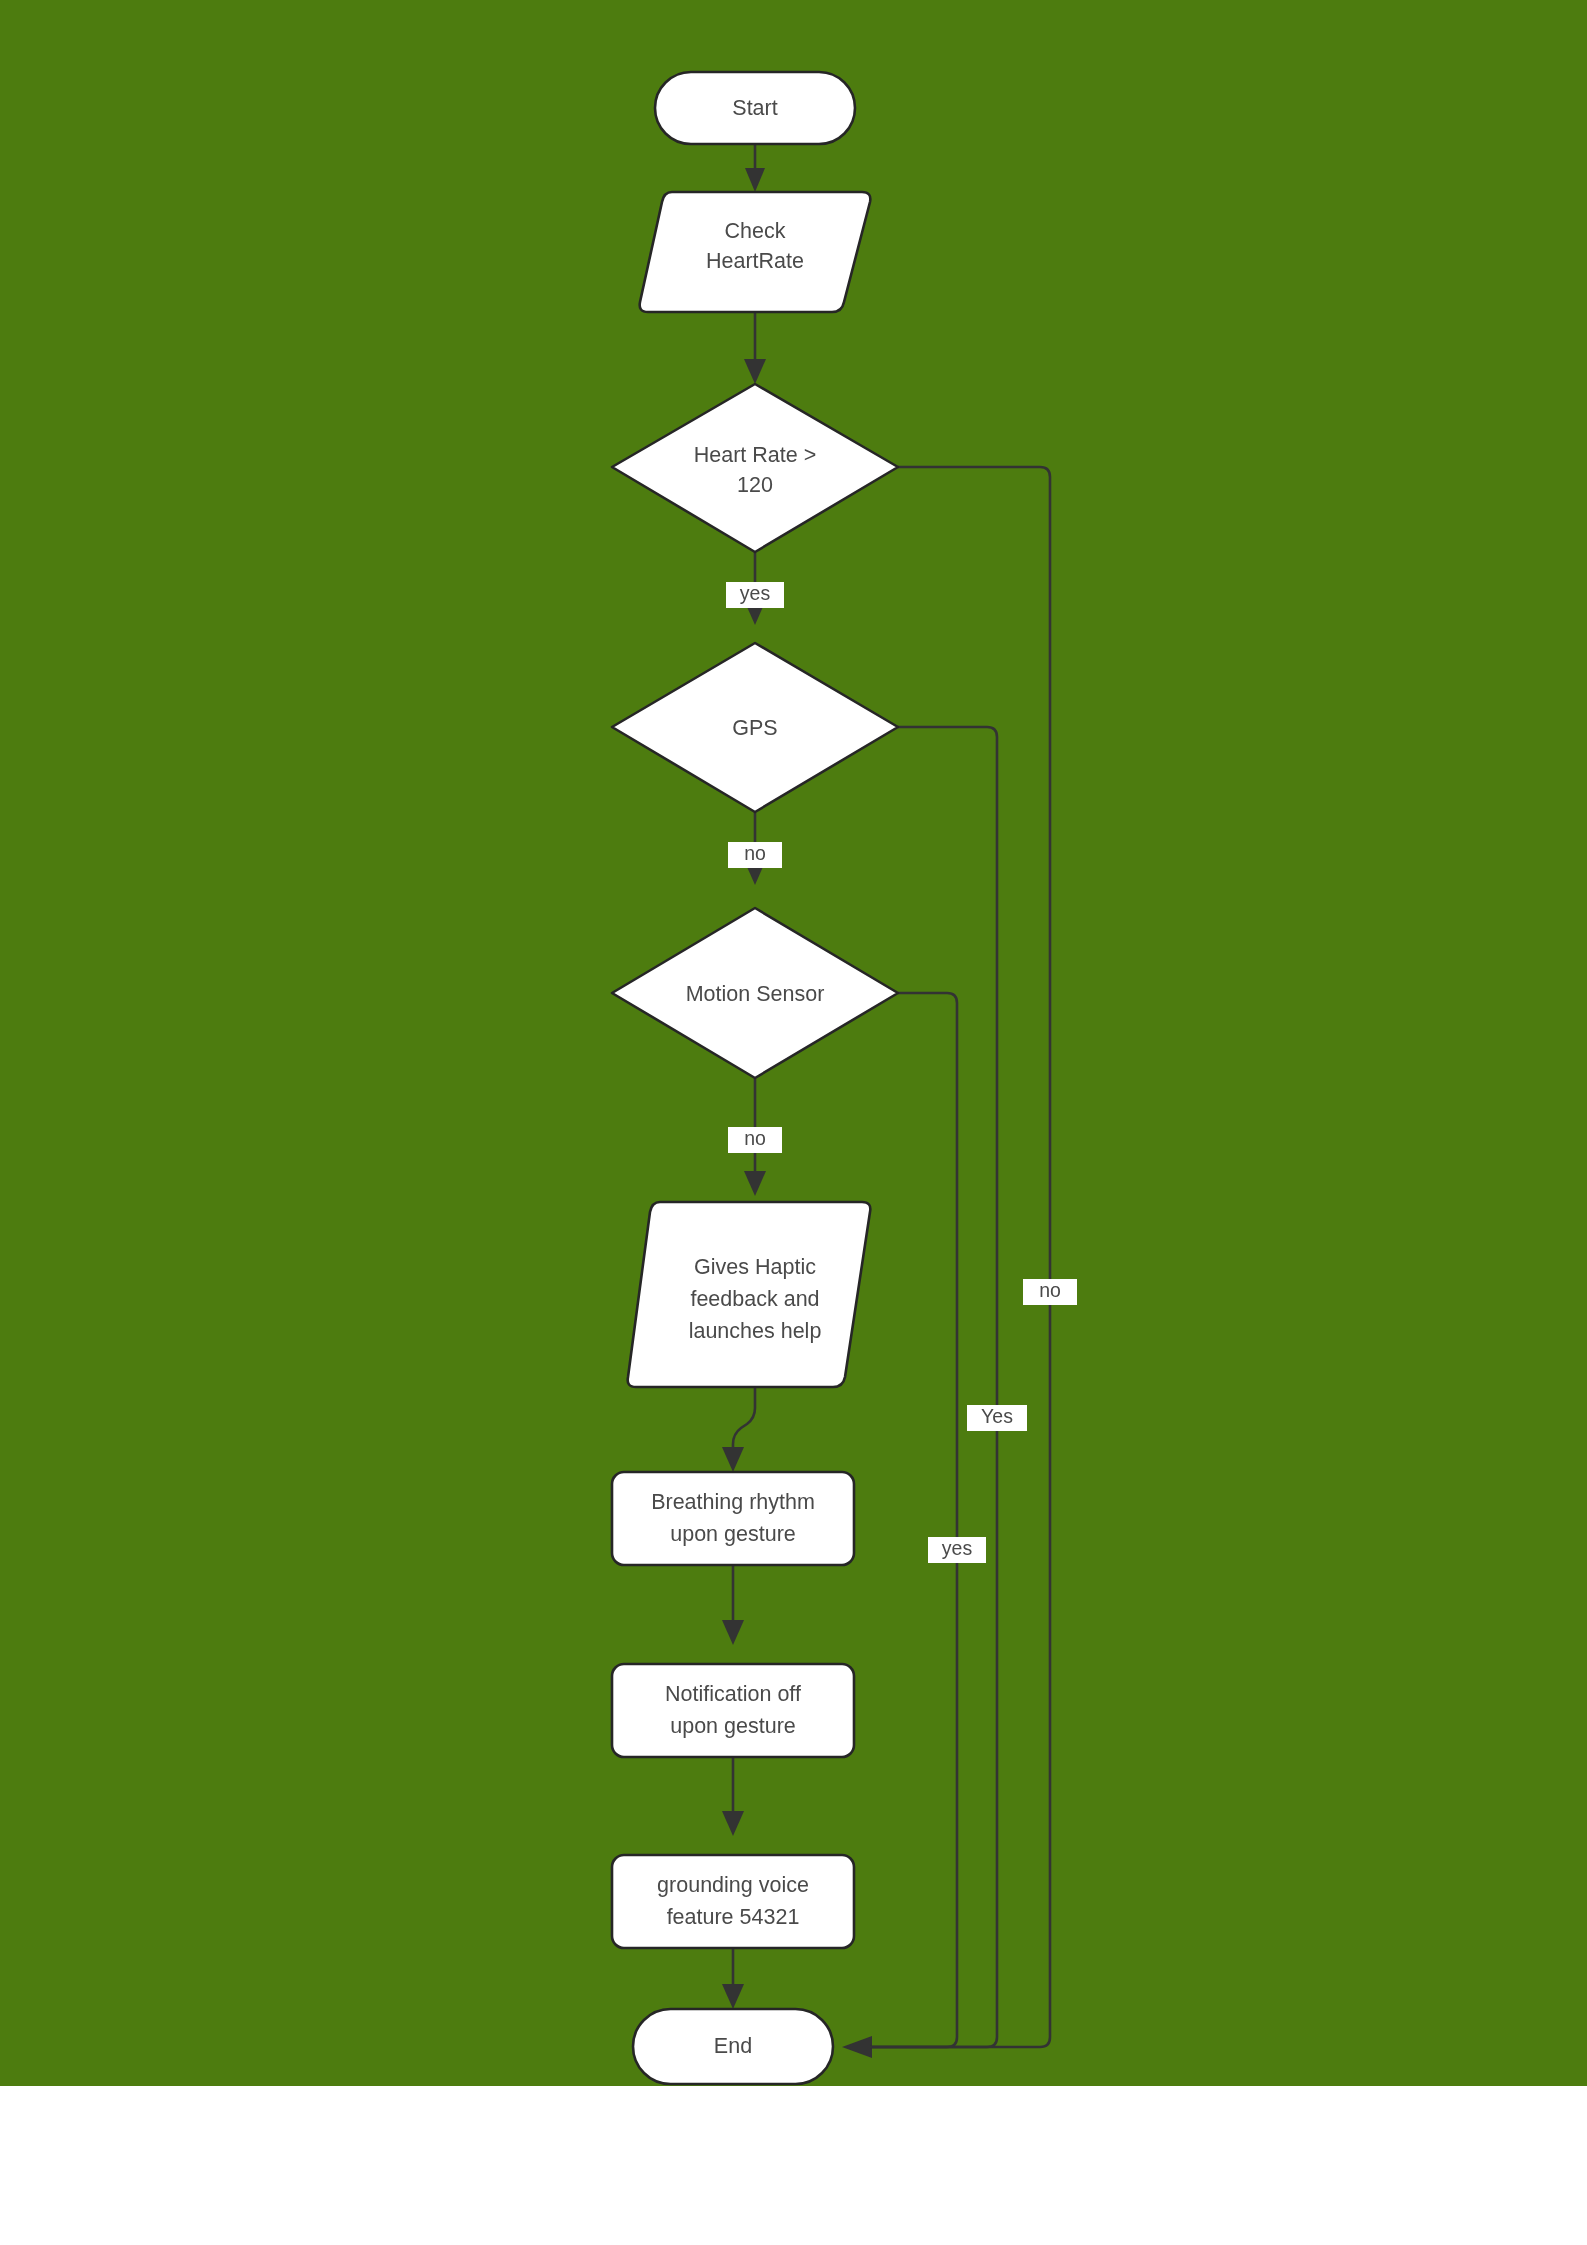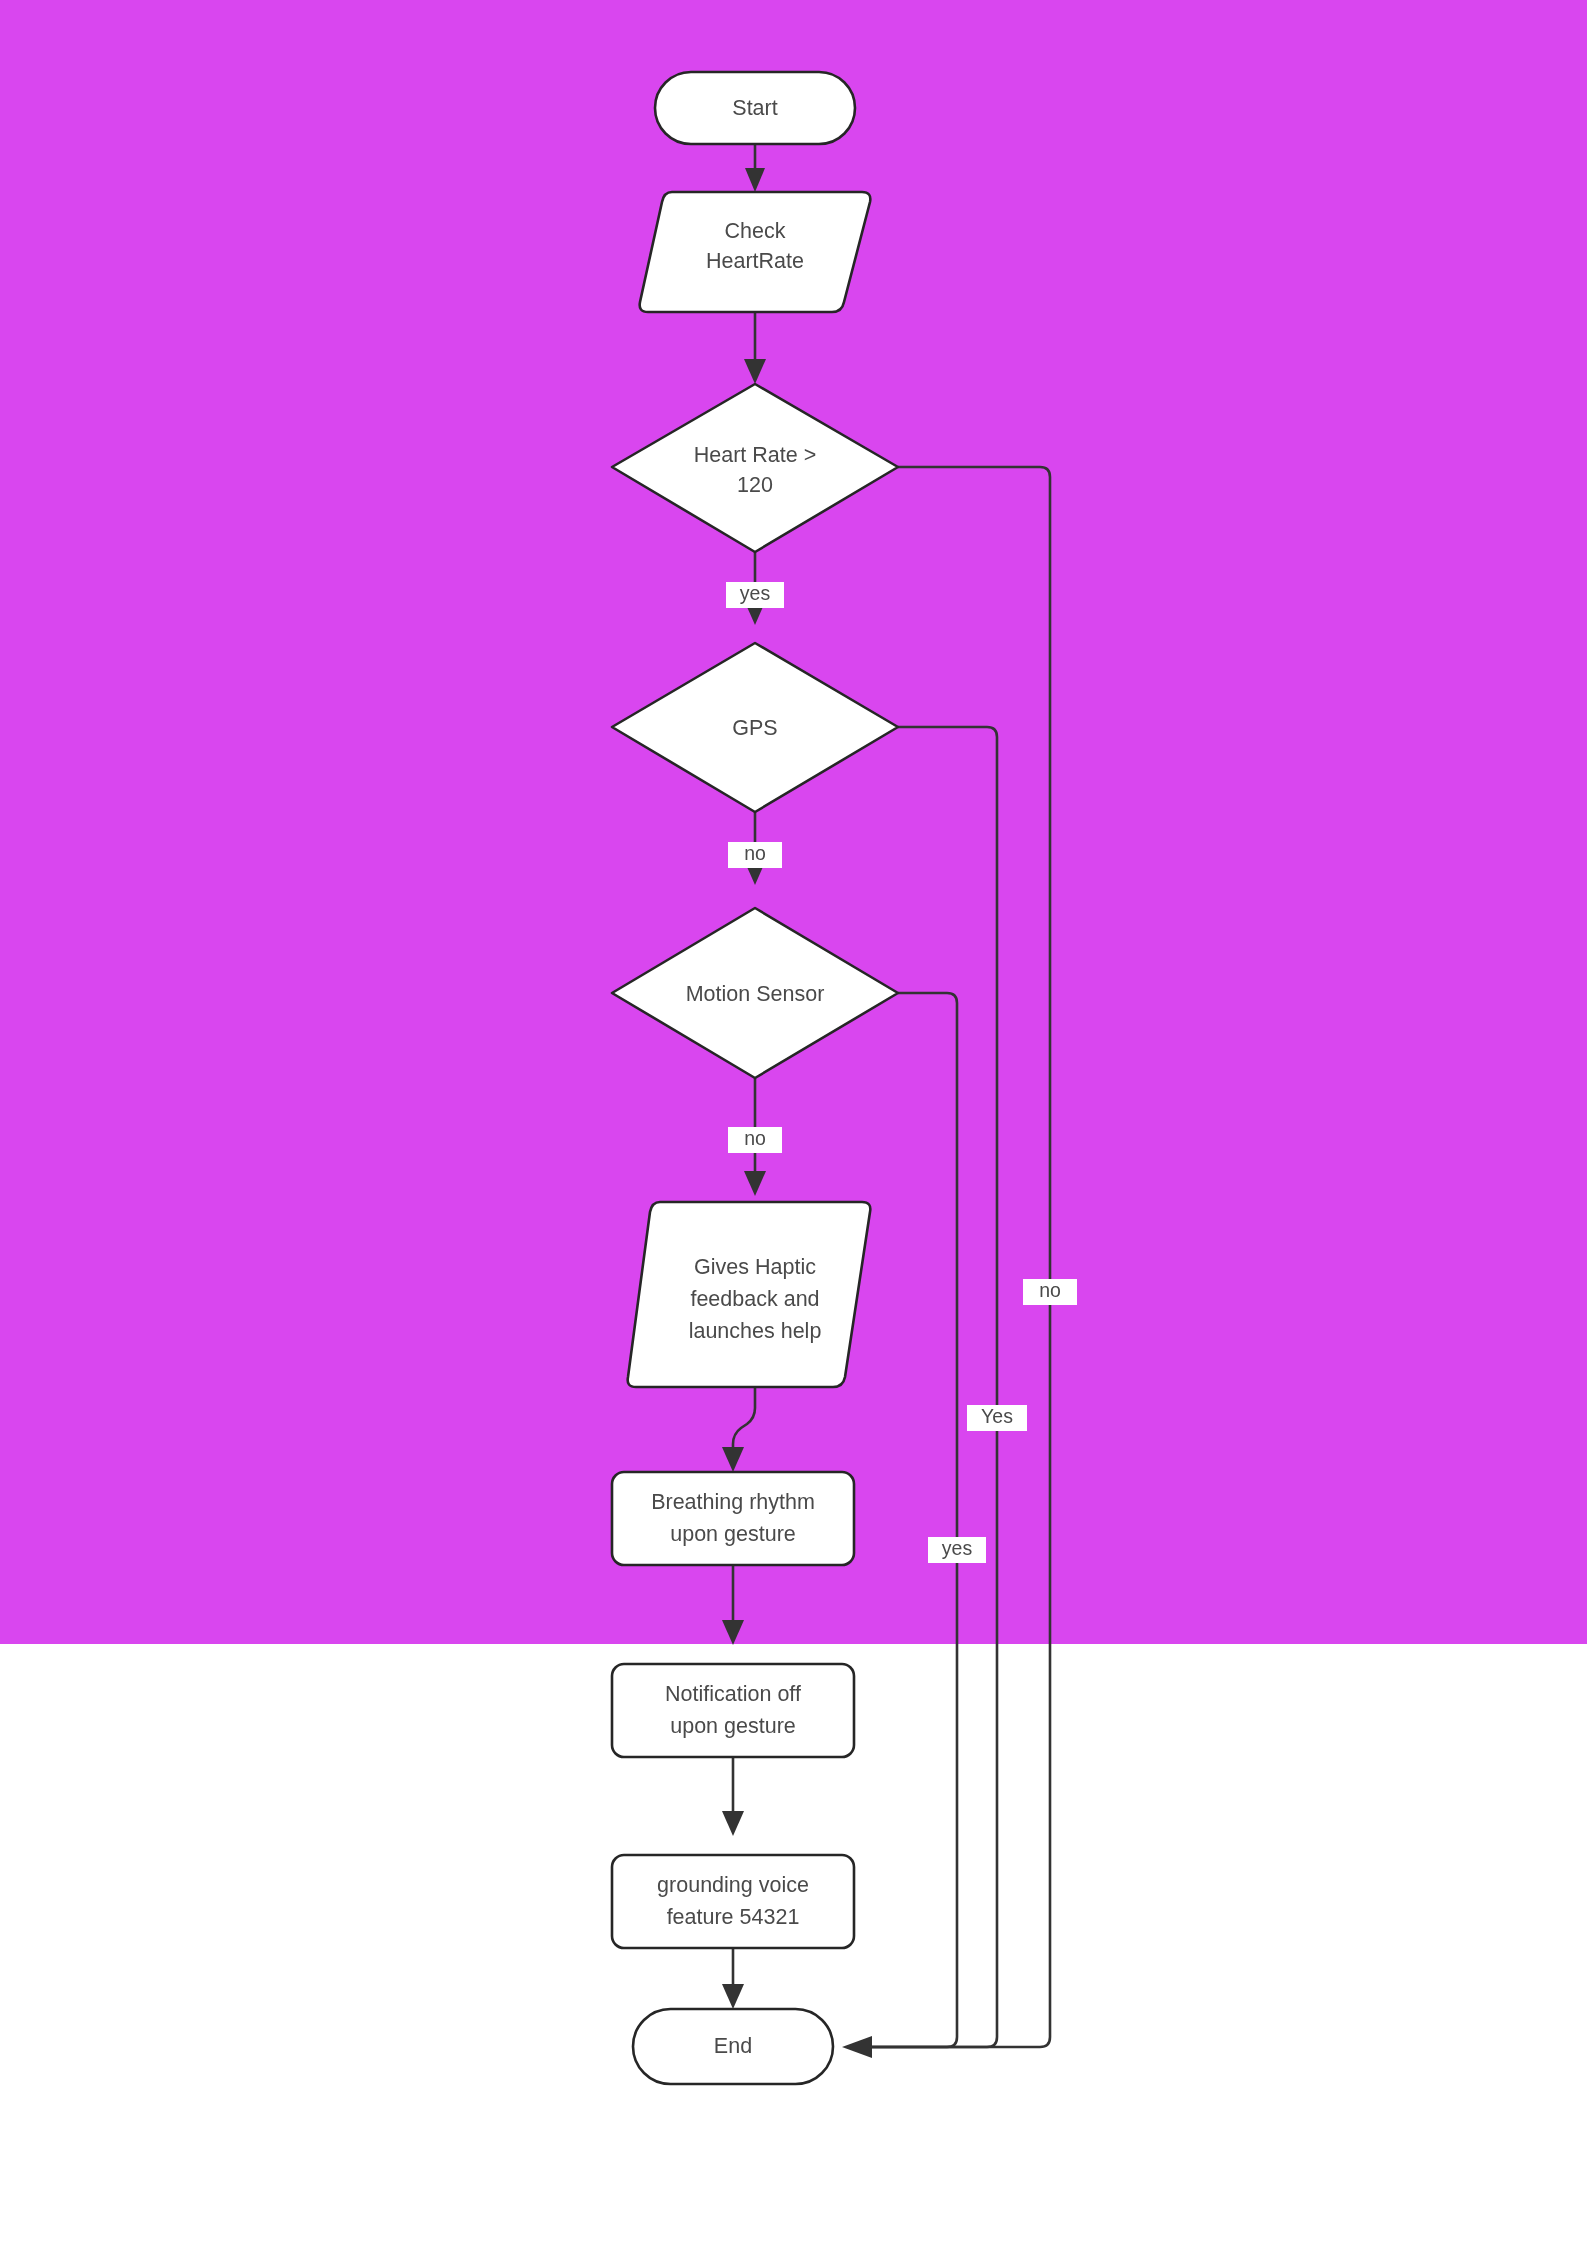--- a/index.html
+++ b/index.html
@@ -10,22 +10,22 @@
   }
   body {
     width: 1587px;
     height: 2245px;
     font-family: "Liberation Sans", sans-serif;
     overflow: hidden;
   }
   #flow-root {
     position: relative;
     width: 1587px;
-    height: 1644px;
-    background: #d946ef;
+    height: 2086px;
+    background: #4d7c0f;
   }
   svg.flow-canvas {
     position: absolute;
     top: 0;
     left: 0;
     width: 1587px;
     height: 2245px;
     display: block;
   }
   .node-shape {

